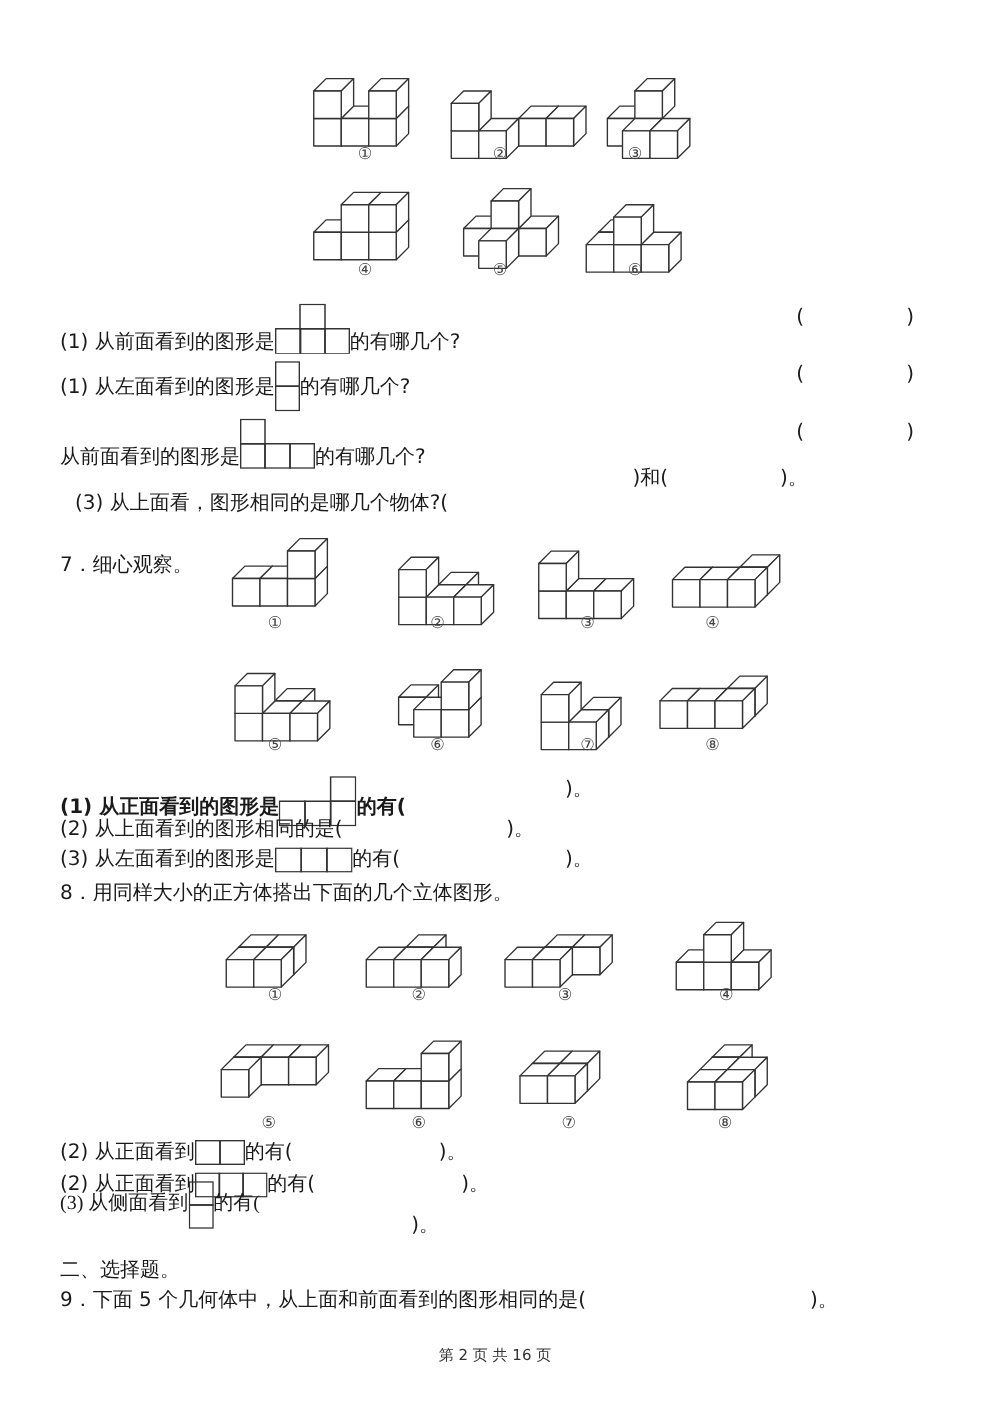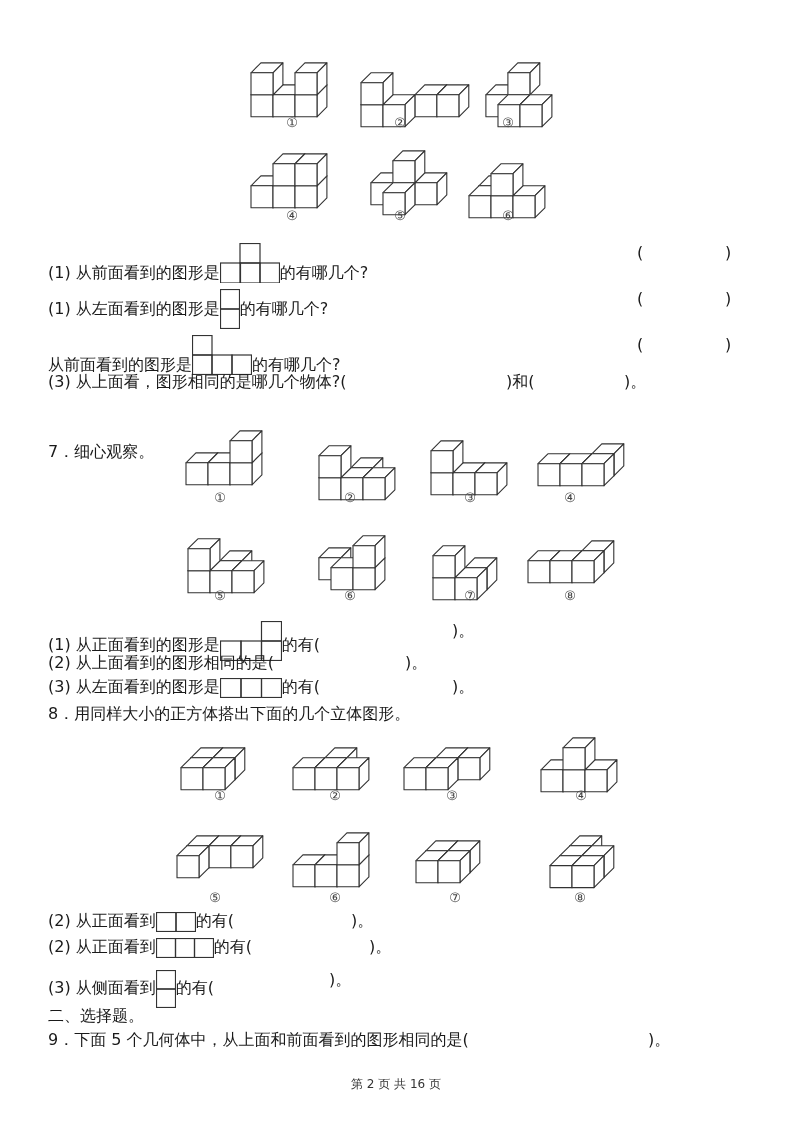--- a/index.html
+++ b/index.html
@@ -177,21 +177,21 @@
           <rect x="0.5" y="0.5" width="19.5" height="19.5"></rect>
           <rect x="0.5" y="20" width="19.5" height="19.5"></rect>
           <rect x="20" y="20" width="20" height="19.5"></rect>
           <rect x="40" y="20" width="19.5" height="19.5"></rect>
         </g>
       </svg></span><span>的有哪几个?</span>
 </div>
 <span class="blank" style="top:335px;left:637px;">(</span>
 <span class="blank" style="top:335px;left:725px;">)</span>
 
-<div class="line" style="top:372px;">
+<div class="line" style="top:392px;margin-left:12px;">
   <span>(3) 从上面看，图形相同的是哪几个物体?(</span>
 </div>
 <span class="blank" style="top:372px;left:506px;">)和(</span>
 <span class="blank" style="top:372px;left:624px;">)。</span>
 
 <div class="line" style="top:398px;margin-top:44px;">7．细心观察。</div>
 <div id="q7-figs">
     <div class="fig" style="left: 185px; top: 420px;">
       <svg width="87.80000000000001" height="65.8" viewBox="0 -9.9 87.80000000000001 65.8">
         <g stroke="#333" stroke-width="1.1" stroke-linejoin="round">
@@ -345,21 +345,21 @@
           <rect x="23" y="20.799999999999997" width="22" height="22" fill="#fff"></rect>
           <polygon points="45,20.799999999999997 54.9,10.899999999999997 76.9,10.899999999999997 67,20.799999999999997" fill="#fff"></polygon>
           <polygon points="67,20.799999999999997 76.9,10.899999999999997 76.9,32.9 67,42.8" fill="#fff"></polygon>
           <rect x="45" y="20.799999999999997" width="22" height="22" fill="#fff"></rect>
         </g>
       </svg>
     </div>
     <div class="lbl" style="left: 555px; top: 588px;">⑧</div>
   </div>
 
-<div class="line" style="top:621px;">
+<div class="line" style="top:621px;font-weight:bold;">
   <span>(1) 从正面看到的图形是</span><span class="inline-grid"><svg width="62" height="40" style="margin-bottom:-6px">
         <g fill="none" stroke="#333" stroke-width="1.2">
           <rect x="0.5" y="20" width="20.5" height="19.5"></rect>
           <rect x="21" y="20" width="20.5" height="19.5"></rect>
           <rect x="41.5" y="20" width="20" height="19.5"></rect>
           <rect x="41.5" y="0.5" width="20" height="19.5"></rect>
         </g>
       </svg></span><span>的有(</span>
 </div>
 <span class="blank" style="top:621px;left:452px;">)。</span>
@@ -553,21 +553,21 @@
   <span>(2) 从正面看到</span><span class="inline-grid"><svg width="58" height="20" style="margin-bottom:-1px">
         <g fill="none" stroke="#333" stroke-width="1.2">
           <rect x="0.5" y="0.5" width="19" height="19"></rect>
           <rect x="19.5" y="0.5" width="19" height="19"></rect>
           <rect x="38.5" y="0.5" width="19" height="19"></rect>
         </g>
       </svg></span><span>的有(</span>
 </div>
 <span class="blank" style="top:937px;left:369px;">)。</span>
 
-<div class="line" style="top:970px;">
+<div class="line" style="top:945px;font-family:Liberation Serif, serif;">
   <span>(3) 从侧面看到</span><span class="inline-grid"><svg width="20" height="38" style="margin-bottom:-10px">
         <g fill="none" stroke="#333" stroke-width="1.2">
           <rect x="0.5" y="0.5" width="19" height="18.5"></rect>
           <rect x="0.5" y="19" width="19" height="18.5"></rect>
         </g>
       </svg></span><span>的有(</span>
 </div>
 <span class="blank" style="top:970px;left:329px;">)。</span>
 
 <div class="line" style="top:1006px;">二、选择题。</div>

